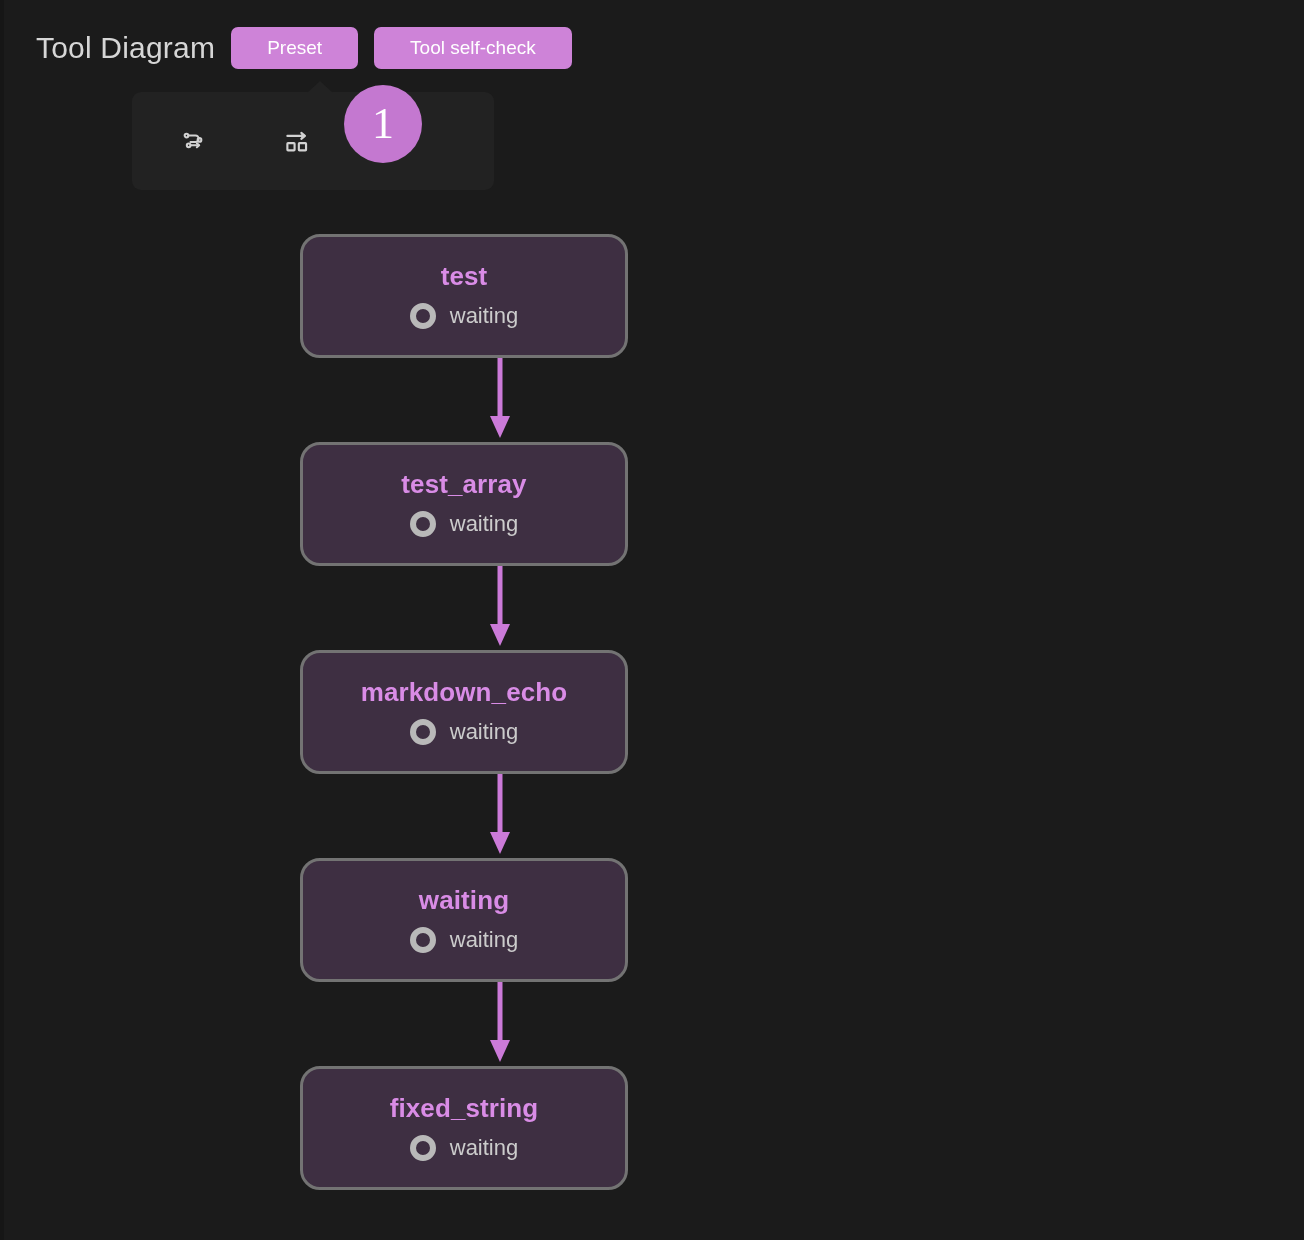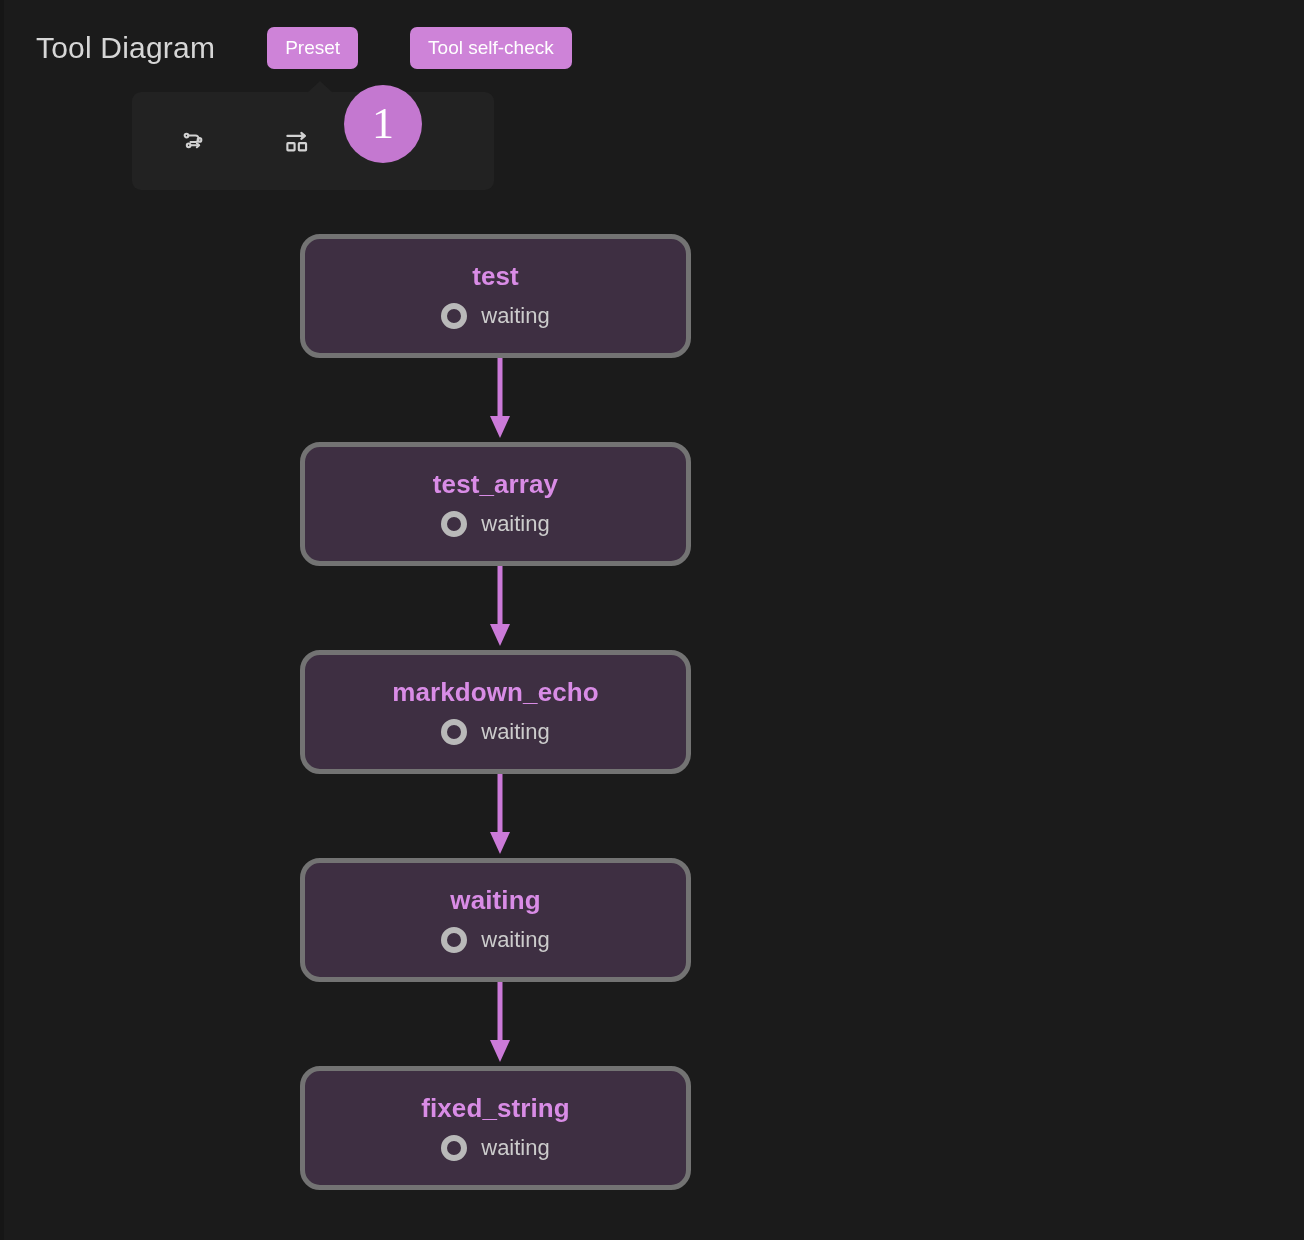--- a/index.html
+++ b/index.html
@@ -21,46 +21,45 @@
     overflow: hidden;
   }
 
   
   .header {
     position: absolute;
     top: 22px;
     left: 32px;
     display: flex;
     align-items: center;
-    gap: 4px;
+    gap: 16px;
     height: 52px;
   }
 
   .page-title {
     font-size: 30px;
     font-weight: 400;
     color: #d6d6d6;
     letter-spacing: .2px;
     line-height: 1;
     white-space: nowrap;
   }
 
   .btn {
     background: #ce83d8;
     color: #ffffff;
     border: none;
     border-radius: 7px;
     font-family: "Liberation Sans", sans-serif;
     font-size: 19px;
     font-weight: 400;
-    padding: 11px 18px 12px;
+    padding: 11px 36px 12px;
     line-height: 1;
     cursor: pointer;
     white-space: nowrap;
-    margin-left: 48px;
   }
 
   
   .popover {
     position: absolute;
     top: 92px;
     left: 128px;
     width: 362px;
     height: 98px;
     background: #222222;
@@ -122,24 +121,24 @@
   
   .graph {
     position: absolute;
     top: 234px;
     left: 296px;
     width: 400px;
   }
 
   .node {
     position: relative;
-    width: 391px;
+    width: 328px;
     height: 124px;
     background: #3e2f42;
-    border: 5px solid #737373;
+    border: 3px solid #737373;
     border-radius: 20px;
     display: flex;
     flex-direction: column;
     align-items: center;
     justify-content: center;
     gap: 14px;
     cursor: pointer;
   }
 
   .node-title {

